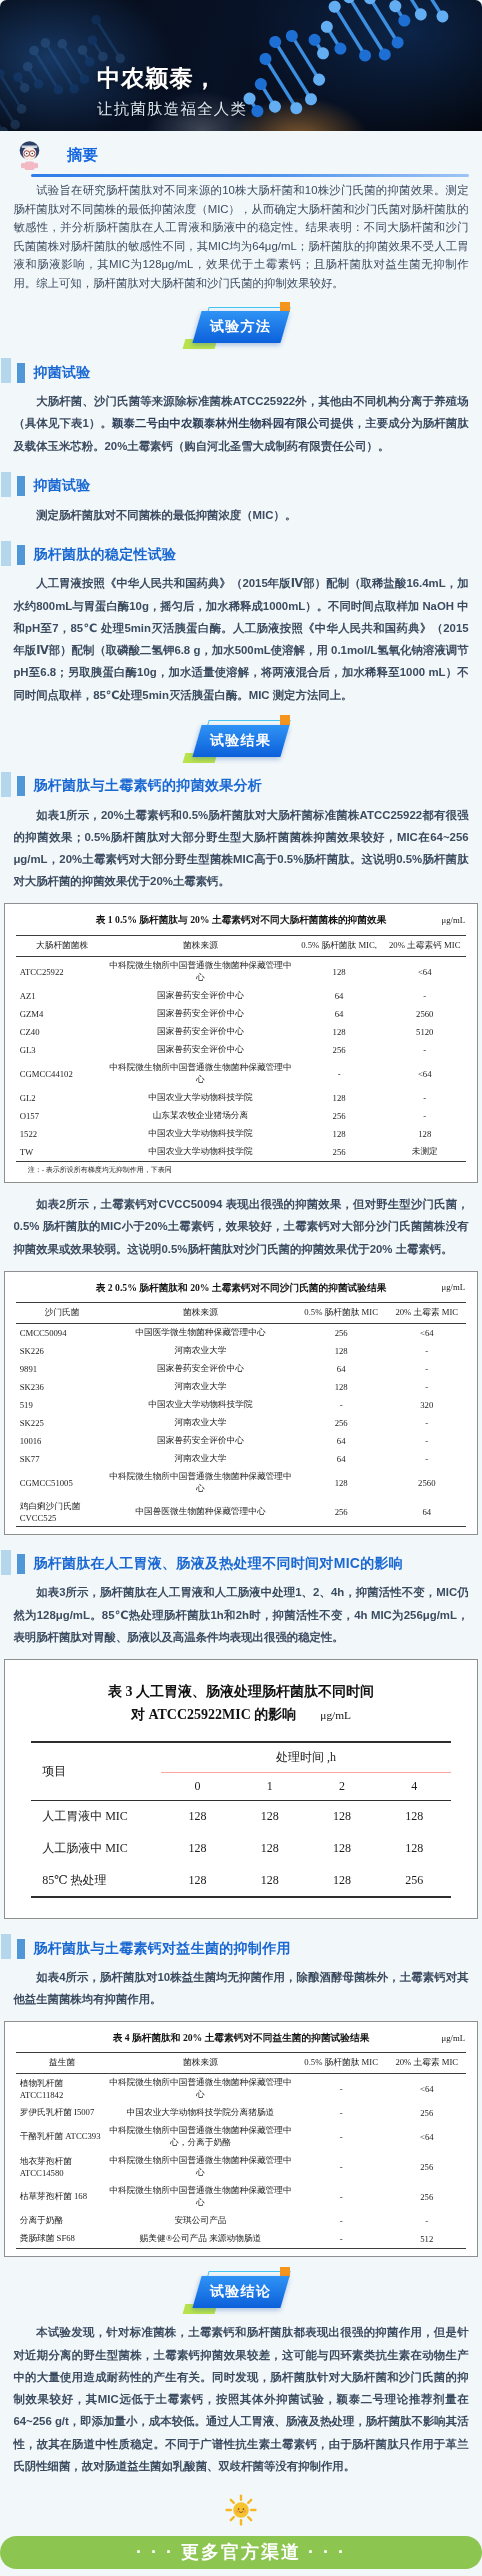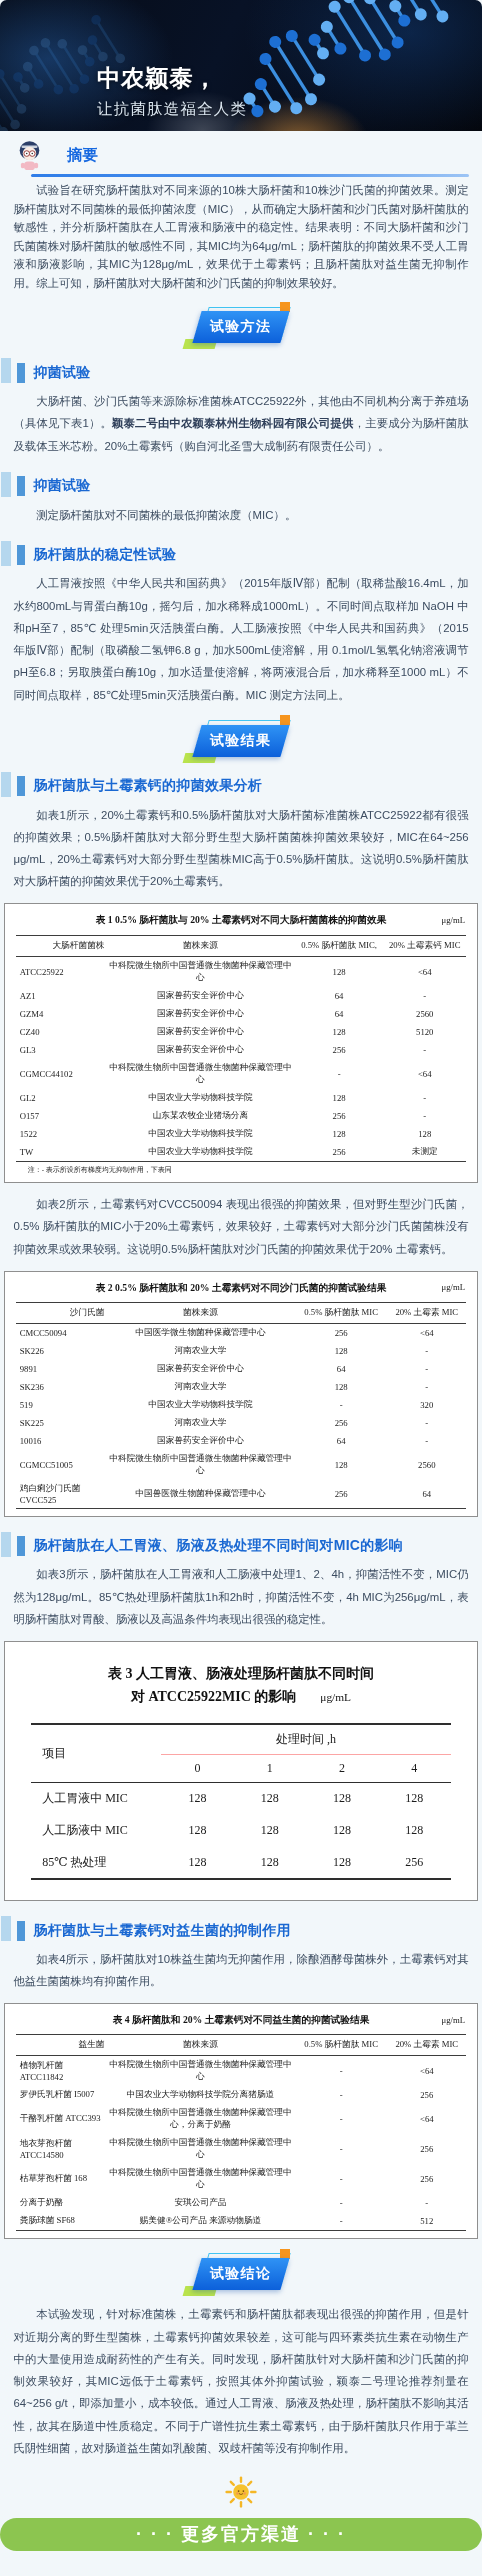--- a/index.html
+++ b/index.html
@@ -19,21 +19,21 @@
   .hero-title{font-size:23.4px;font-weight:bold;color:#ffffff;letter-spacing:0.7px;text-shadow:0 1.3px 4px rgba(0,0,0,.6);}
   .hero-sub{font-size:15.4px;color:#dde8f2;margin-top:4.7px;letter-spacing:1.3px;text-shadow:0 1.3px 3.3px rgba(0,0,0,.6);}
 
   
   .abs-head{display:flex;align-items:center;gap:24px;padding:8.7px 0 0 16px;}
   .abs-title{font-size:15.4px;font-weight:bold;color:#1668e0;}
   .abs-underline{height:3.3px;border-radius:2px;margin:2px 13.4px 0 31px;
     background:linear-gradient(90deg,#2f7de8,#4f93ec 55%,#9cc4f5);}
   .para{font-size:11.4px;text-align:justify;text-indent:2em;margin:10.7px 13.4px;color:#3c4c60;}
   .abs-para{line-height:1.63;margin-top:4px;}
-  .body-para{line-height:1.95;margin:6.7px 13.4px 9.4px;}
+  .body-para{line-height:1.95;margin:6.7px 13.4px 9.4px;font-weight:bold;}
   .body-para b{color:#30405a;}
 
   
   .skew-btn{position:relative;width:88px;height:32px;margin:19px auto 13.4px;}
   .sb-outline{position:absolute;left:7.4px;top:-4.7px;width:80px;height:31px;border:1.3px solid #41c4f2;transform:skewX(-16deg);}
   .sb-orange{position:absolute;right:-5.4px;top:-9.4px;width:10px;height:10px;background:#f6951e;}
   .sb-green{position:absolute;left:-13.4px;bottom:-6px;width:32px;height:10px;background:#b9e34d;transform:skewX(-16deg);}
   .sb-main{position:absolute;left:0;top:0;width:100%;height:100%;transform:skewX(-16deg);
     background:linear-gradient(180deg,#2f93f5,#0c60da);display:flex;align-items:center;justify-content:center;
     box-shadow:0 2px 4.7px rgba(20,80,170,.35);}
@@ -47,21 +47,21 @@
 
   
   .tbl-box{margin:10.7px 4px;border:1.3px solid #8f8f8f;background:#fff;padding:10px 10.7px 6.7px;}
   .tbl-title{position:relative;text-align:center;font-family:"Liberation Serif","DejaVu Serif",serif;
     font-weight:bold;font-size:9.7px;color:#141414;padding:0 29.5px;}
   .tbl-unit{position:absolute;right:1.3px;top:0.7px;font-weight:normal;font-size:8.7px;}
   .data-tbl{width:100%;border-collapse:collapse;margin-top:7.4px;font-family:"Liberation Serif","DejaVu Serif",serif;
     font-size:8.7px;color:#1c1c1c;border-bottom:1.3px solid #3d3d3d;}
   .data-tbl thead tr{border-top:1.3px solid #3d3d3d;border-bottom:0.7px solid #3d3d3d;}
   .data-tbl th{font-weight:normal;padding:4px 1.3px;text-align:center;}
-  .data-tbl th:nth-child(1){width:20%;text-align:right;padding-left:4px;}
+  .data-tbl th:nth-child(1){width:20%;text-align:center;padding-left:4px;}
   .data-tbl th:nth-child(2){width:42%;}
   .data-tbl td{padding:3px 1.3px;text-align:center;}
   .data-tbl .c0{text-align:left;padding-left:4px;}
   .tbl-note{font-family:"Liberation Serif","DejaVu Serif",serif;font-size:7px;color:#222;margin-top:3.3px;margin-left:12px;}
 
   
   .t3-box{padding:20px 20px 17.4px;}
   .t3-title{text-align:center;font-family:"Liberation Serif","DejaVu Serif",serif;font-weight:bold;
     font-size:14px;color:#111;line-height:1.65;}
   .t3-unit{font-weight:normal;font-size:11.4px;margin-left:24px;}
@@ -341,20 +341,26 @@
               <td>256</td>
               <td>-</td>
             </tr>
             <tr>
               <td class="c0">10016</td>
               <td>国家兽药安全评价中心</td>
               <td>64</td>
               <td>-</td>
             </tr>
             <tr>
+              <td class="c0">SK77</td>
+              <td>河南农业大学</td>
+              <td>64</td>
+              <td>-</td>
+            </tr>
+            <tr>
               <td class="c0">CGMCC51005</td>
               <td>中科院微生物所中国普通微生物菌种保藏管理中心</td>
               <td>128</td>
               <td>2560</td>
             </tr>
             <tr>
               <td class="c0">鸡白痢沙门氏菌 CVCC525</td>
               <td>中国兽医微生物菌种保藏管理中心</td>
               <td>256</td>
               <td>64</td>

